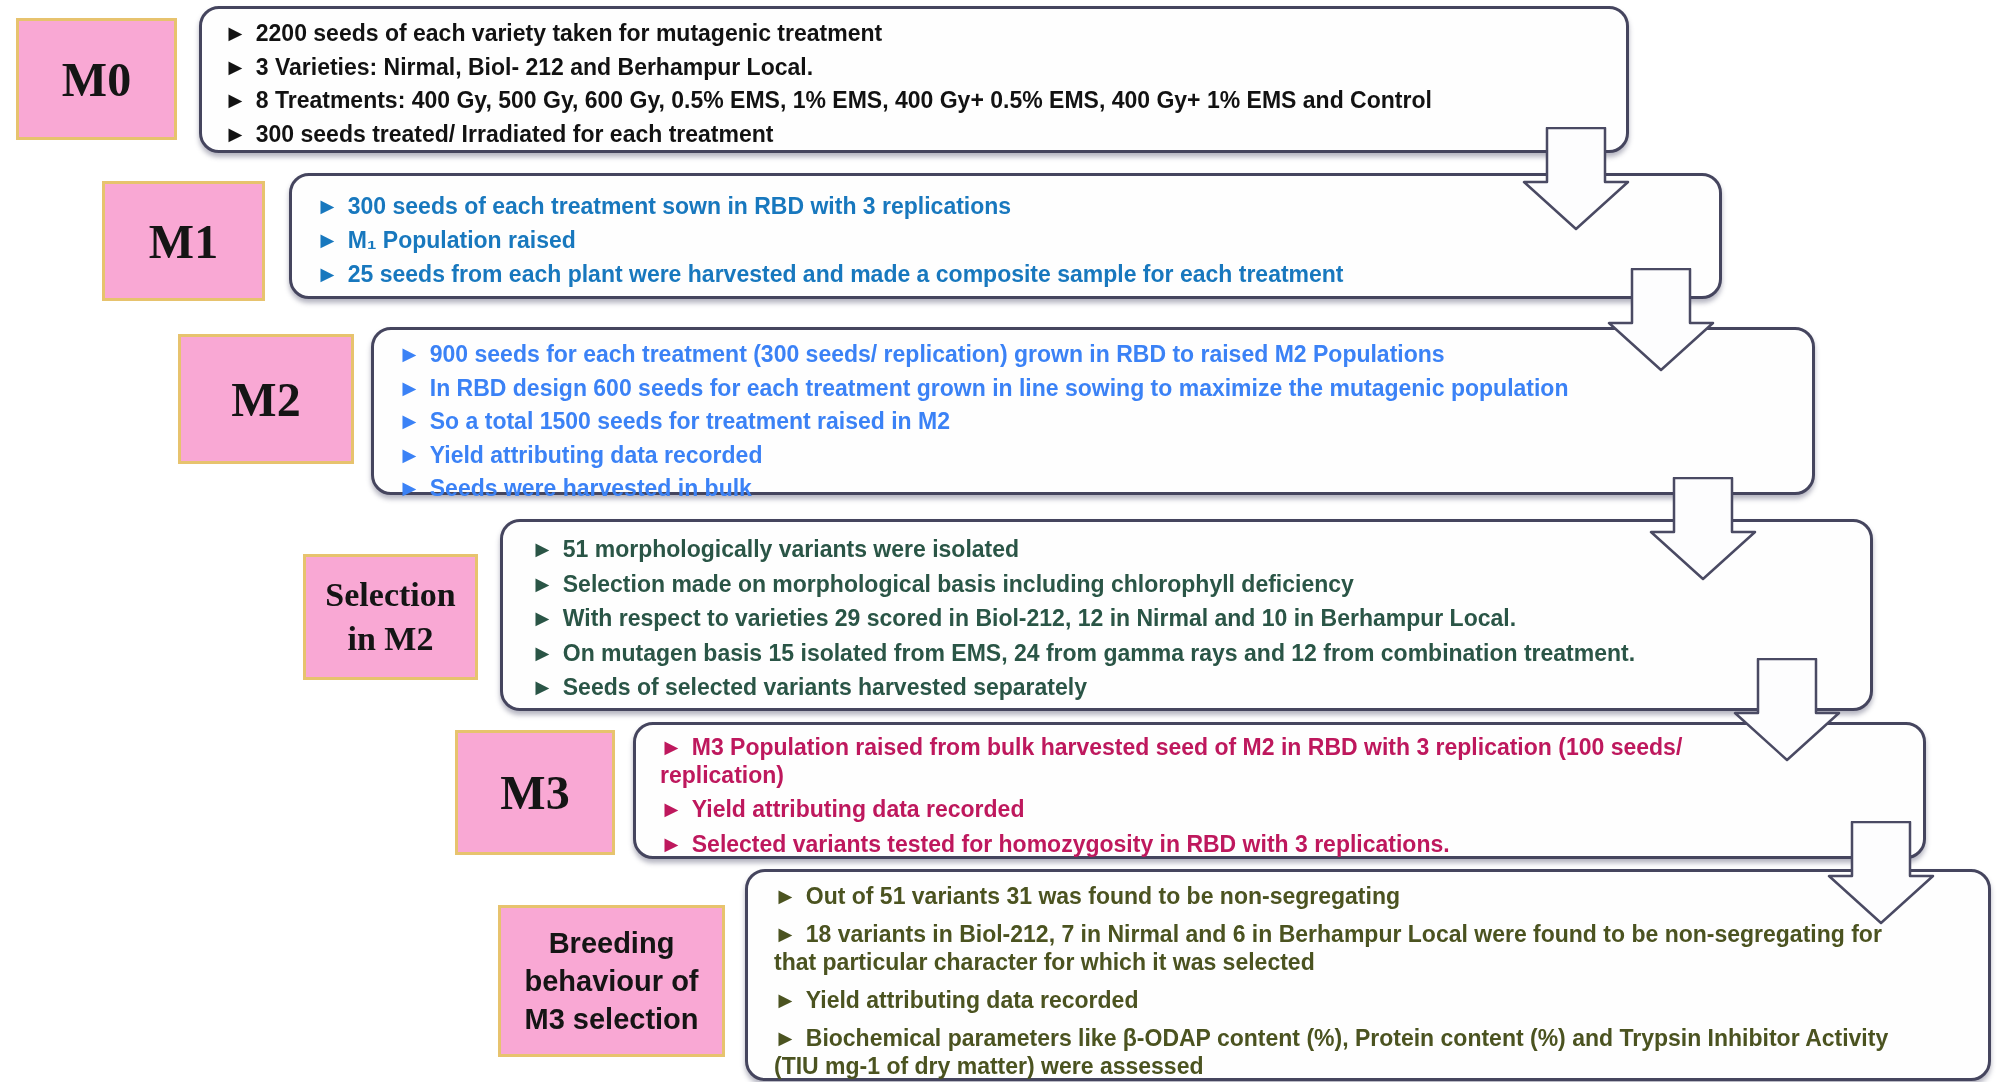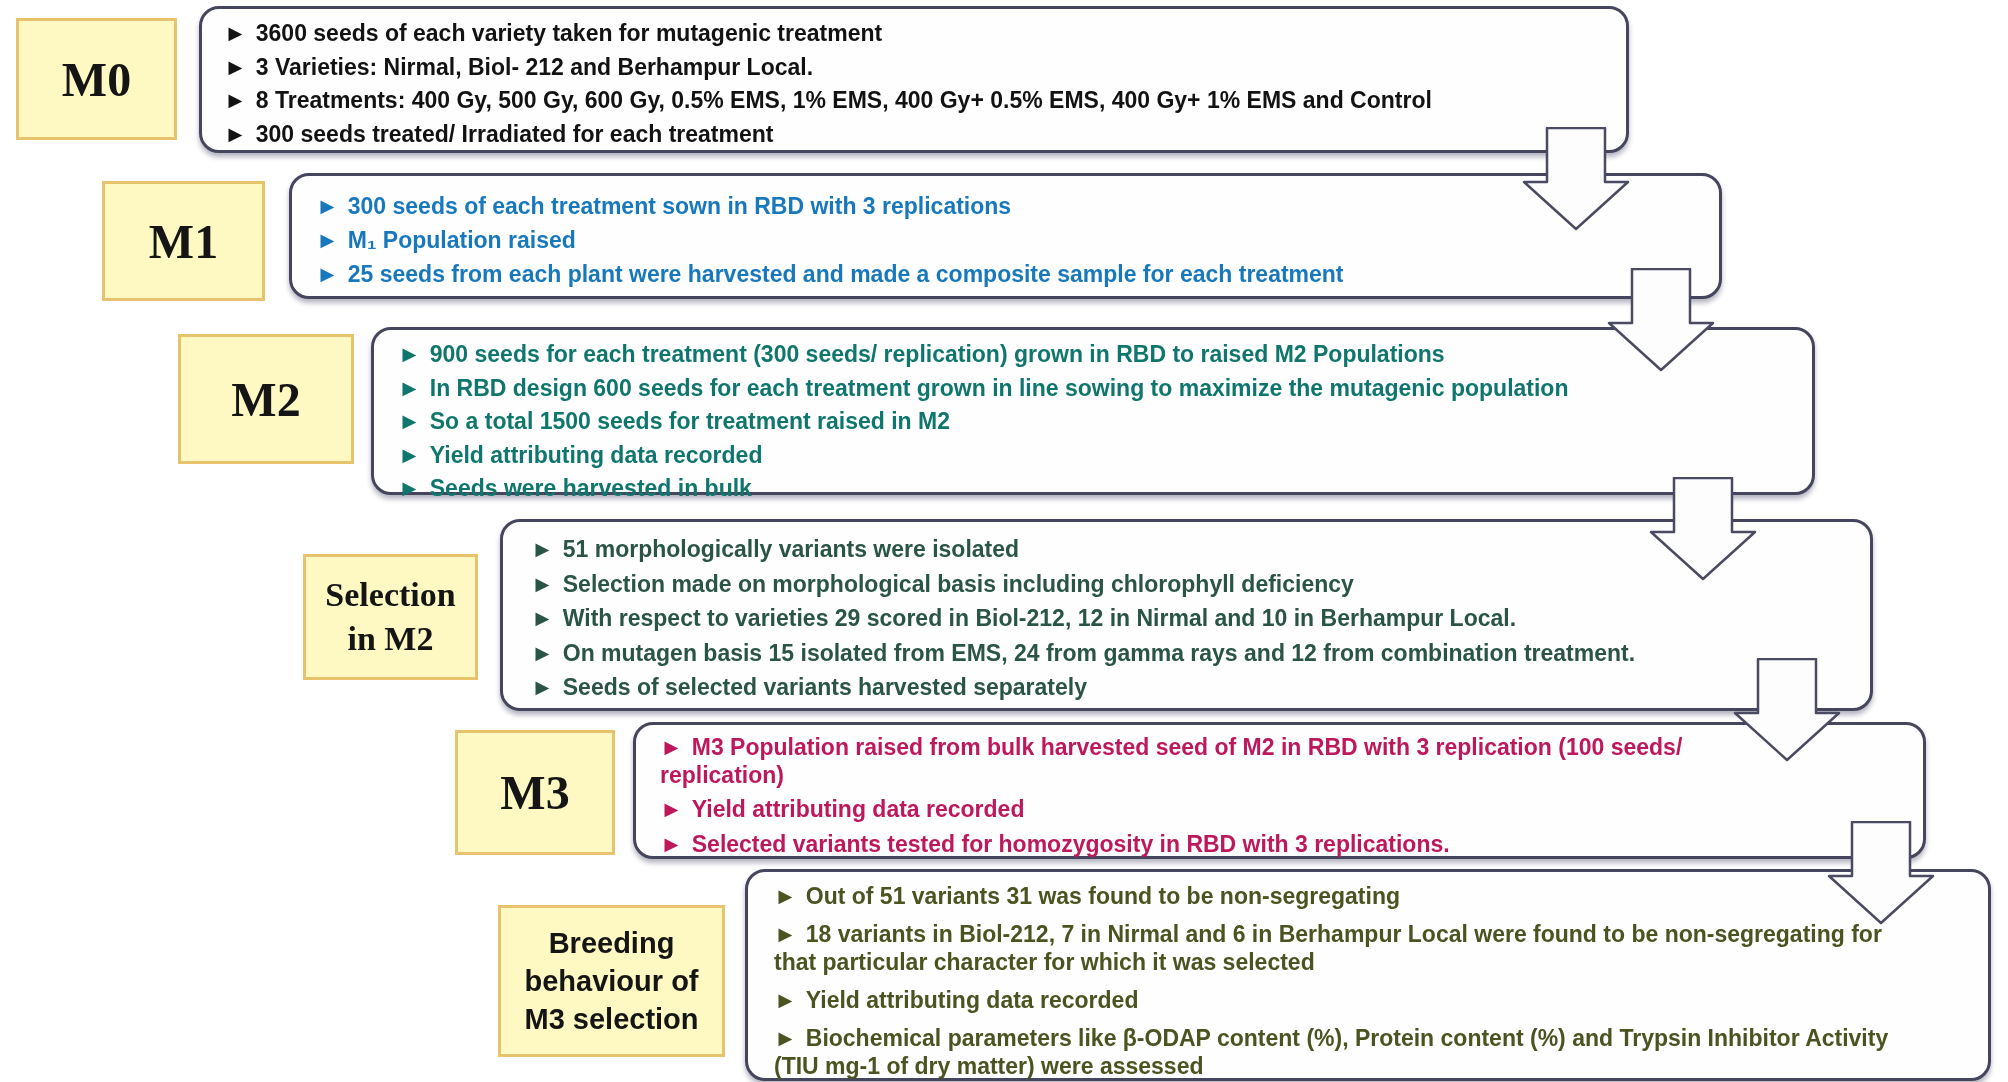--- a/index.html
+++ b/index.html
@@ -3,21 +3,21 @@
 <meta charset="utf-8">
 <style>
   html,body{margin:0;padding:0;background:#ffffff;}
   #canvas{
     position:relative;width:2008px;height:1082px;background:#ffffff;overflow:hidden;
     font-family:"Liberation Sans","DejaVu Sans",sans-serif;
   }
   
   .label-box{
     position:absolute;display:flex;align-items:center;justify-content:center;
-    background:#fef9c3;border:3px solid #e7c36e;box-sizing:border-box;
+    background:#f9a8d4;border:3px solid #e7c36e;box-sizing:border-box;
     text-align:center;color:#151515;font-weight:bold;
   }
   .lbl-serif{font-family:"Liberation Serif","DejaVu Serif",serif;}
   .lbl-sans{font-family:"Liberation Sans","DejaVu Sans",sans-serif;}
   .lab0{left:16px;top:18px;width:161px;height:122px;font-size:48px;}
   .lab1{left:102px;top:181px;width:163px;height:120px;font-size:48px;}
   .lab2{left:178px;top:334px;width:176px;height:130px;font-size:48px;}
   .lab3{left:303px;top:554px;width:175px;height:126px;font-size:34px;line-height:1.3;padding:0 14px;}
   .lab4{left:455px;top:730px;width:160px;height:125px;font-size:48px;}
   .lab5{left:498px;top:905px;width:227px;height:152px;font-size:29px;line-height:1.32;padding:0 10px;}
@@ -50,35 +50,35 @@
   .ar4{left:1733px;top:658px;}
   .ar5{left:1827px;top:821px;}
 </style>
 </head>
 <body>
 
 <div id="canvas">
 
   <div class="label-box lbl-serif lab0" style="border-color: rgb(231, 195, 110);">M0</div>
   <div class="content-box c0" style="color: rgb(18, 18, 18); border-color: rgb(69, 69, 94);">
-    <div class="item"><span class="bullet">►</span><span class="txt">3600 seeds of each variety taken for mutagenic treatment</span></div>
+    <div class="item"><span class="bullet">►</span><span class="txt">2200 seeds of each variety taken for mutagenic treatment</span></div>
     <div class="item"><span class="bullet">►</span><span class="txt">3 Varieties: Nirmal, Biol- 212 and Berhampur Local.</span></div>
     <div class="item"><span class="bullet">►</span><span class="txt">8 Treatments: 400 Gy, 500 Gy, 600 Gy, 0.5% EMS, 1% EMS, 400 Gy+ 0.5% EMS, 400 Gy+ 1% EMS and Control</span></div>
     <div class="item"><span class="bullet">►</span><span class="txt">300 seeds treated/ Irradiated for each treatment</span></div>
   </div>
 
   <div class="label-box lbl-serif lab1" style="border-color: rgb(231, 195, 110);">M1</div>
   <div class="content-box c1" style="color: rgb(24, 120, 190); border-color: rgb(69, 69, 94);">
     <div class="item"><span class="bullet">►</span><span class="txt">300 seeds of each treatment sown in RBD with 3 replications</span></div>
     <div class="item"><span class="bullet">►</span><span class="txt">M₁ Population raised</span></div>
     <div class="item"><span class="bullet">►</span><span class="txt">25 seeds from each plant were harvested and made a composite sample for each treatment</span></div>
   </div>
 
   <div class="label-box lbl-serif lab2" style="border-color: rgb(231, 195, 110);">M2</div>
-  <div class="content-box c2" style="color: #0f766e; border-color: rgb(69, 69, 94);">
+  <div class="content-box c2" style="color: #3b82f6; border-color: rgb(69, 69, 94);">
     <div class="item"><span class="bullet">►</span><span class="txt">900 seeds for each treatment (300 seeds/ replication) grown in RBD to raised M2 Populations</span></div>
     <div class="item"><span class="bullet">►</span><span class="txt">In RBD design 600 seeds for each treatment grown in line sowing to maximize the mutagenic population</span></div>
     <div class="item"><span class="bullet">►</span><span class="txt">So a total 1500 seeds for treatment raised in M2</span></div>
     <div class="item"><span class="bullet">►</span><span class="txt">Yield attributing data recorded</span></div>
     <div class="item"><span class="bullet">►</span><span class="txt">Seeds were harvested in bulk</span></div>
   </div>
 
   <div class="label-box lbl-serif lab3" style="border-color: rgb(231, 195, 110);">Selection in M2</div>
   <div class="content-box c3" style="color: rgb(42, 85, 70); border-color: rgb(69, 69, 94);">
     <div class="item"><span class="bullet">►</span><span class="txt">51 morphologically variants were isolated</span></div>

